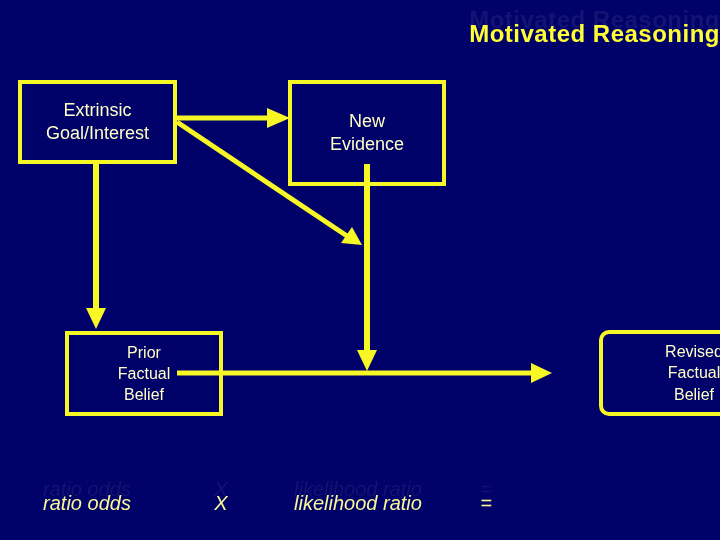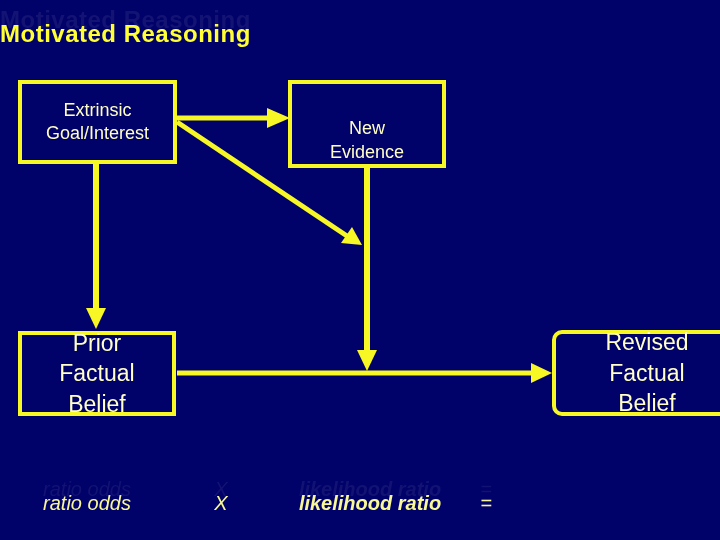--- a/index.html
+++ b/index.html
@@ -16,21 +16,21 @@
     position: relative;
     width: 720px;
     height: 540px;
     background: #01016a;
   }
   .slide-title {
     position: absolute;
     left: 0;
     right: 0;
     top: 20px;
-    text-align: left;
+    text-align: right;
     font-size: 24px;
     font-weight: bold;
     color: #ffff33;
     letter-spacing: 0.5px;
     text-shadow: 0 -14px rgba(70, 70, 140, 0.28);
   }
   .arrow-layer {
     position: absolute;
     left: 0;
     top: 0;
@@ -44,40 +44,41 @@
     color: #ffffc6;
     display: flex;
     align-items: center;
     justify-content: center;
     text-align: center;
     white-space: pre-line;
     font-size: 18px;
     line-height: 1.3;
   }
   .dbox.small-text {
-    font-size: 23px;
+    font-size: 16px;
     line-height: 1.32;
+    margin-left: 47px;
   }
   .box-extrinsic { left: 18px;  top: 80px;  width: 159px; height: 84px; }
-  .box-new      { left: 288px; top: 80px;  width: 158px; height: 88px; align-items: flex-end; }
+  .box-new      { left: 288px; top: 80px;  width: 158px; height: 106px; }
   .box-prior    { left: 18px;  top: 331px; width: 158px; height: 85px; }
   .box-revised  { left: 552px; top: 330px; width: 190px; height: 86px; border-radius: 10px; }
   .equation-item {
     position: absolute;
     top: 492px;
     transform: translateX(-50%);
     font-style: italic;
     font-size: 20px;
     color: #f8f896;
     white-space: nowrap;
     text-shadow: 0 -14px rgba(70, 70, 140, 0.25);
   }
   .eq-prior     { left: 87px; }
   .eq-times     { left: 221px; font-style: italic; }
-  .eq-likelihood{ left: 370px; font-weight: bold; }
+  .eq-likelihood{ left: 358px; }
   .eq-equals    { left: 486px; }
   .eq-posterior { left: 619px; }
 </style>
 </head>
 <body>
 
 <div class="slide">
 
   <div class="slide-title">Motivated Reasoning</div>
 

